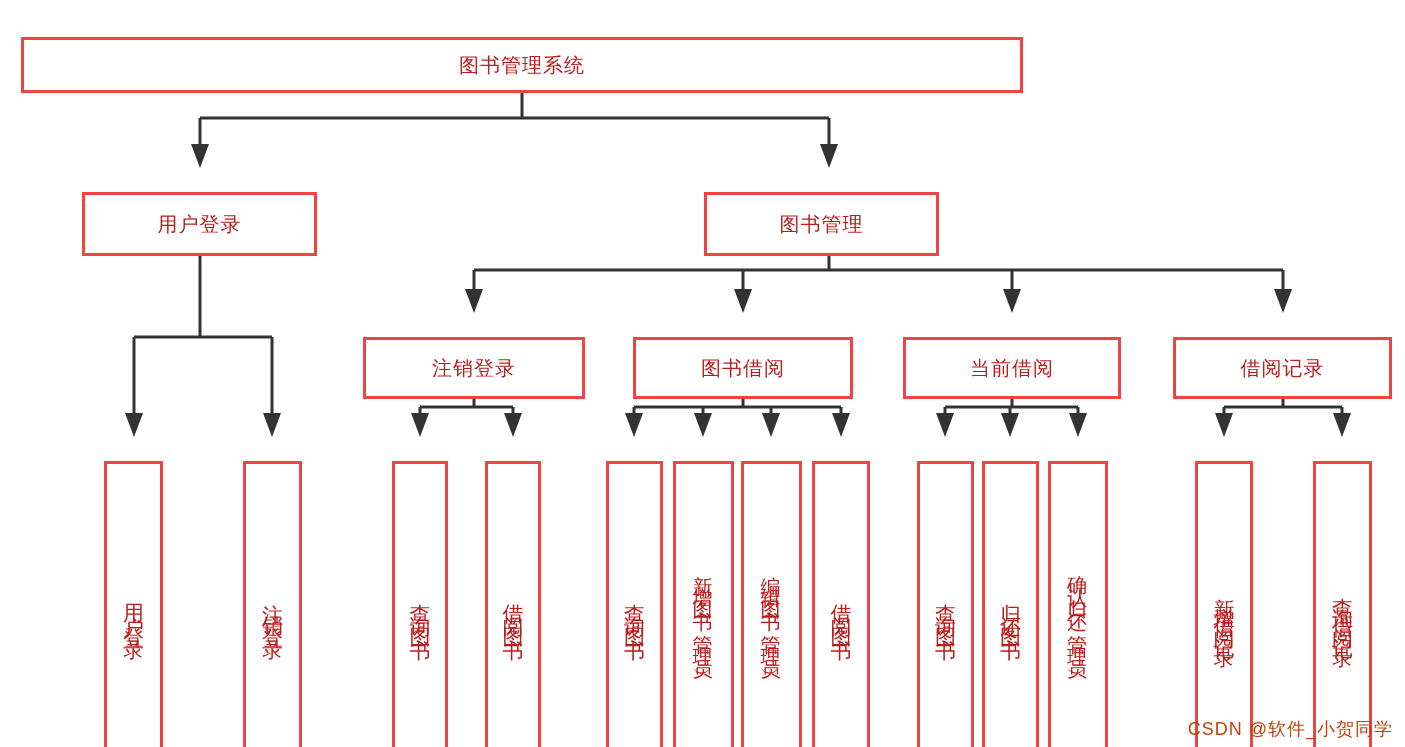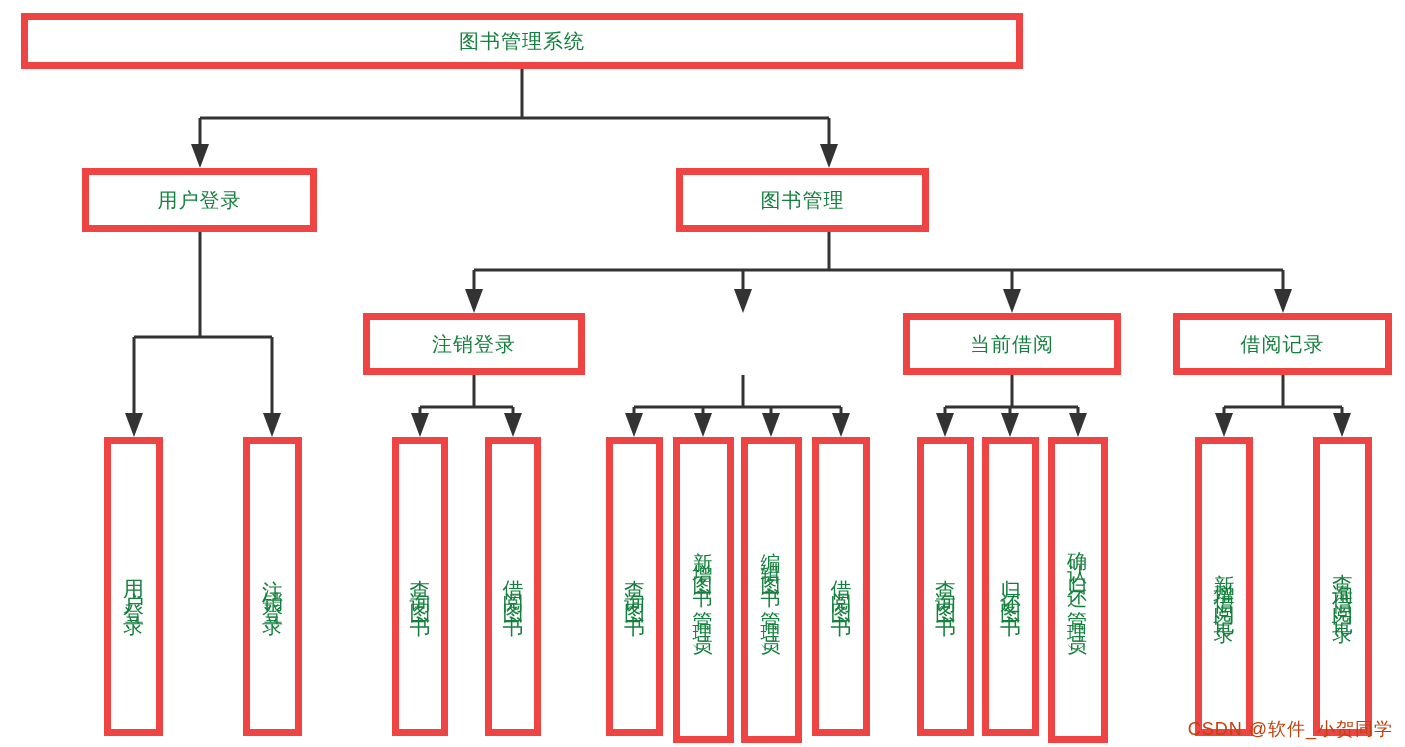--- a/index.html
+++ b/index.html
@@ -7,36 +7,37 @@
     position:relative;
     width:1405px;height:747px;
     background:#ffffff;
     font-family:"Liberation Sans","DejaVu Sans",sans-serif;
     overflow:hidden;
   }
   #wires{position:absolute;left:0;top:0;z-index:1;}
   .node{
     position:absolute;z-index:2;
     box-sizing:border-box;
-    border:7px solid #ef4444;
+    border:3px solid #ef4444;
     background:#ffffff;
     display:flex;align-items:center;justify-content:center;
-    color:#15803d;
+    color:#b91c1c;
+    margin-top:24px;
   }
   .h{font-size:20px;letter-spacing:1px;}
   .v{font-size:21px;}
   .v span{display:block;writing-mode:vertical-lr;text-orientation:mixed;}
   .ls4 span{letter-spacing:12px;}
   .ls6 span{letter-spacing:10px;}
   .ls9{font-size:20px;}
   .ls9 span{letter-spacing:12px;}
   
   .n-root{left:21px;top:13px;width:1002px;height:56px;}
   .n-login{left:82px;top:168px;width:235px;height:64px;}
-  .n-mgmt{left:676px;top:168px;width:253px;height:64px;}
+  .n-mgmt{left:704px;top:168px;width:235px;height:64px;}
   .n-l3a{left:363px;top:313px;width:222px;height:62px;}
   .n-l3b{left:633px;top:313px;width:220px;height:62px;}
   .n-l3c{left:903px;top:313px;width:218px;height:62px;}
   .n-l3d{left:1173px;top:313px;width:219px;height:62px;}
   .n-g1a{left:104px;top:437px;width:59px;height:299px;}
   .n-g1b{left:243px;top:437px;width:59px;height:299px;}
   .n-g2a{left:392px;top:437px;width:56px;height:299px;}
   .n-g2b{left:485px;top:437px;width:56px;height:299px;}
   .n-g3a{left:606px;top:437px;width:57px;height:299px;}
   .n-g3b{left:673px;top:437px;width:61px;height:306px;}
@@ -124,20 +125,23 @@
   <div class="node h n-login">
     <span>用户登录</span>
   </div>
   <div class="node h n-mgmt">
     <span>图书管理</span>
   </div>
 
   <div class="node h n-l3a">
     <span>注销登录</span>
   </div>
+  <div class="node h n-l3b">
+    <span>图书借阅</span>
+  </div>
   <div class="node h n-l3d">
     <span>借阅记录</span>
   </div>
   <div class="node h n-l3c">
     <span>当前借阅</span>
   </div>
 
   <div class="node v ls4 n-g1a">
     <span>用户登录</span>
   </div>

